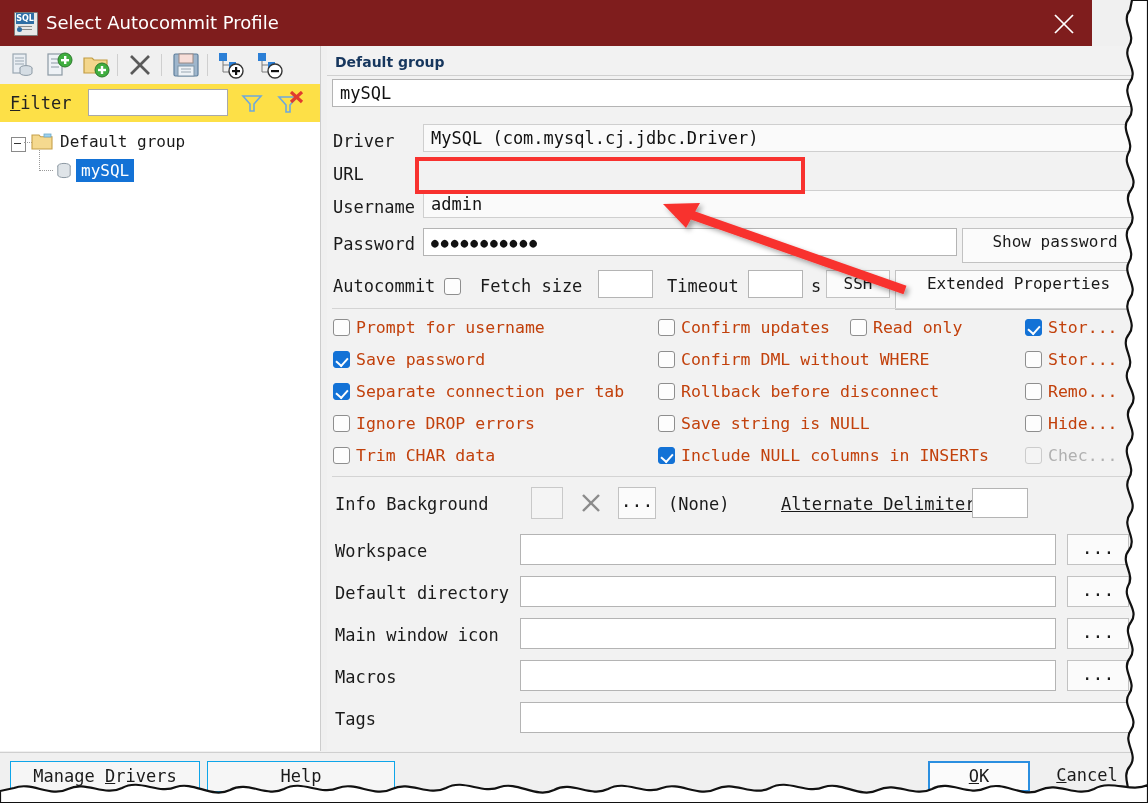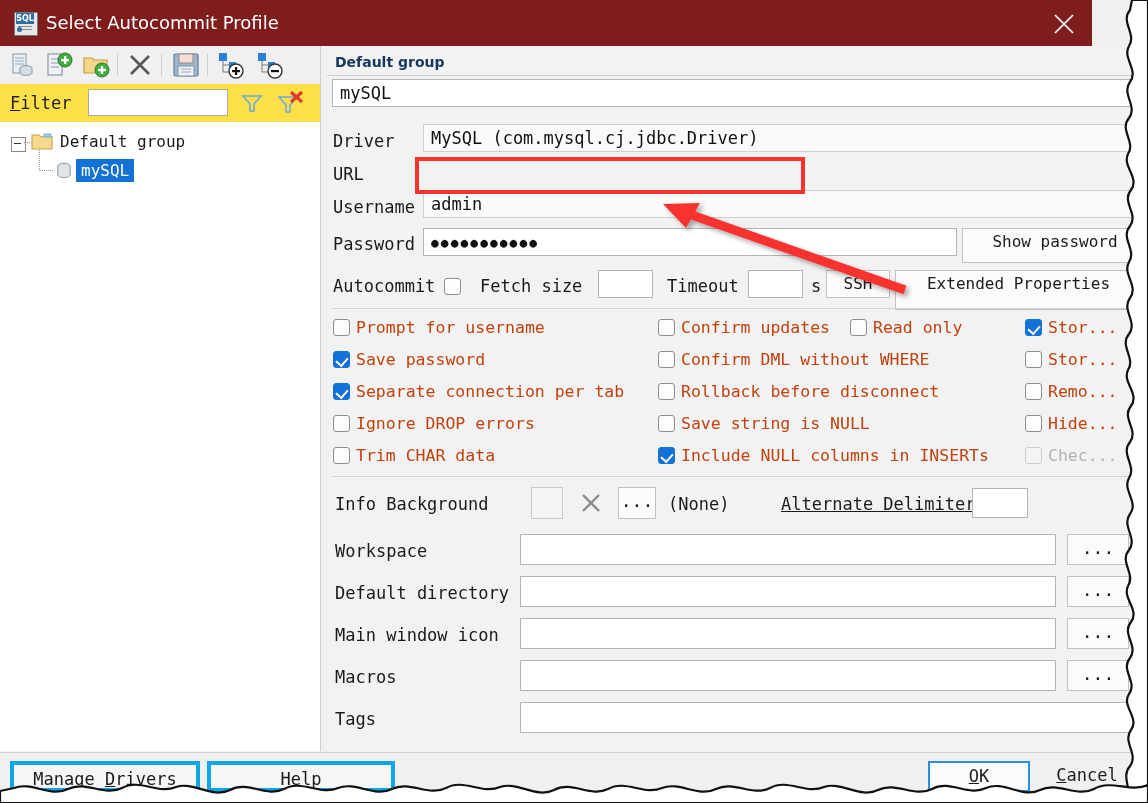--- a/index.html
+++ b/index.html
@@ -100,21 +100,21 @@
   .cblabel{position:absolute;left:23px;top:0px;font-size:16.5px;color:#c2410c;
       line-height:21px;white-space:nowrap;}
   .cblabel.dis{color:#b0b0b0;}
 
   .sectsep{position:absolute;height:1px;background:#d4d4d4;}
 
   
   .bottombar{position:absolute;left:0;top:752px;width:1148px;height:51px;
              background:#f0f0f0;border-top:1px solid #cfcfcf;}
   .bbtn{position:absolute;top:8px;height:31px;background:#f6f6f6;
-        border:4px solid #0ea5e9;box-sizing:border-box;font-size:17px;
+        border:1px solid #0ea5e9;box-sizing:border-box;font-size:17px;
         color:#1a1a1a;text-align:center;line-height:29px;cursor:pointer;
         white-space:nowrap;}
   .bbtn.focus{border:2px solid #2b8fe0;background:#fbfbfb;line-height:27px;}
   .bbtn u{text-decoration:underline;}
 
   
   .redbox{position:absolute;border:4px solid #f8322f;box-sizing:border-box;
           pointer-events:none;}
   .anno-svg{position:absolute;left:0;top:0;width:1148px;height:803px;
             pointer-events:none;}

